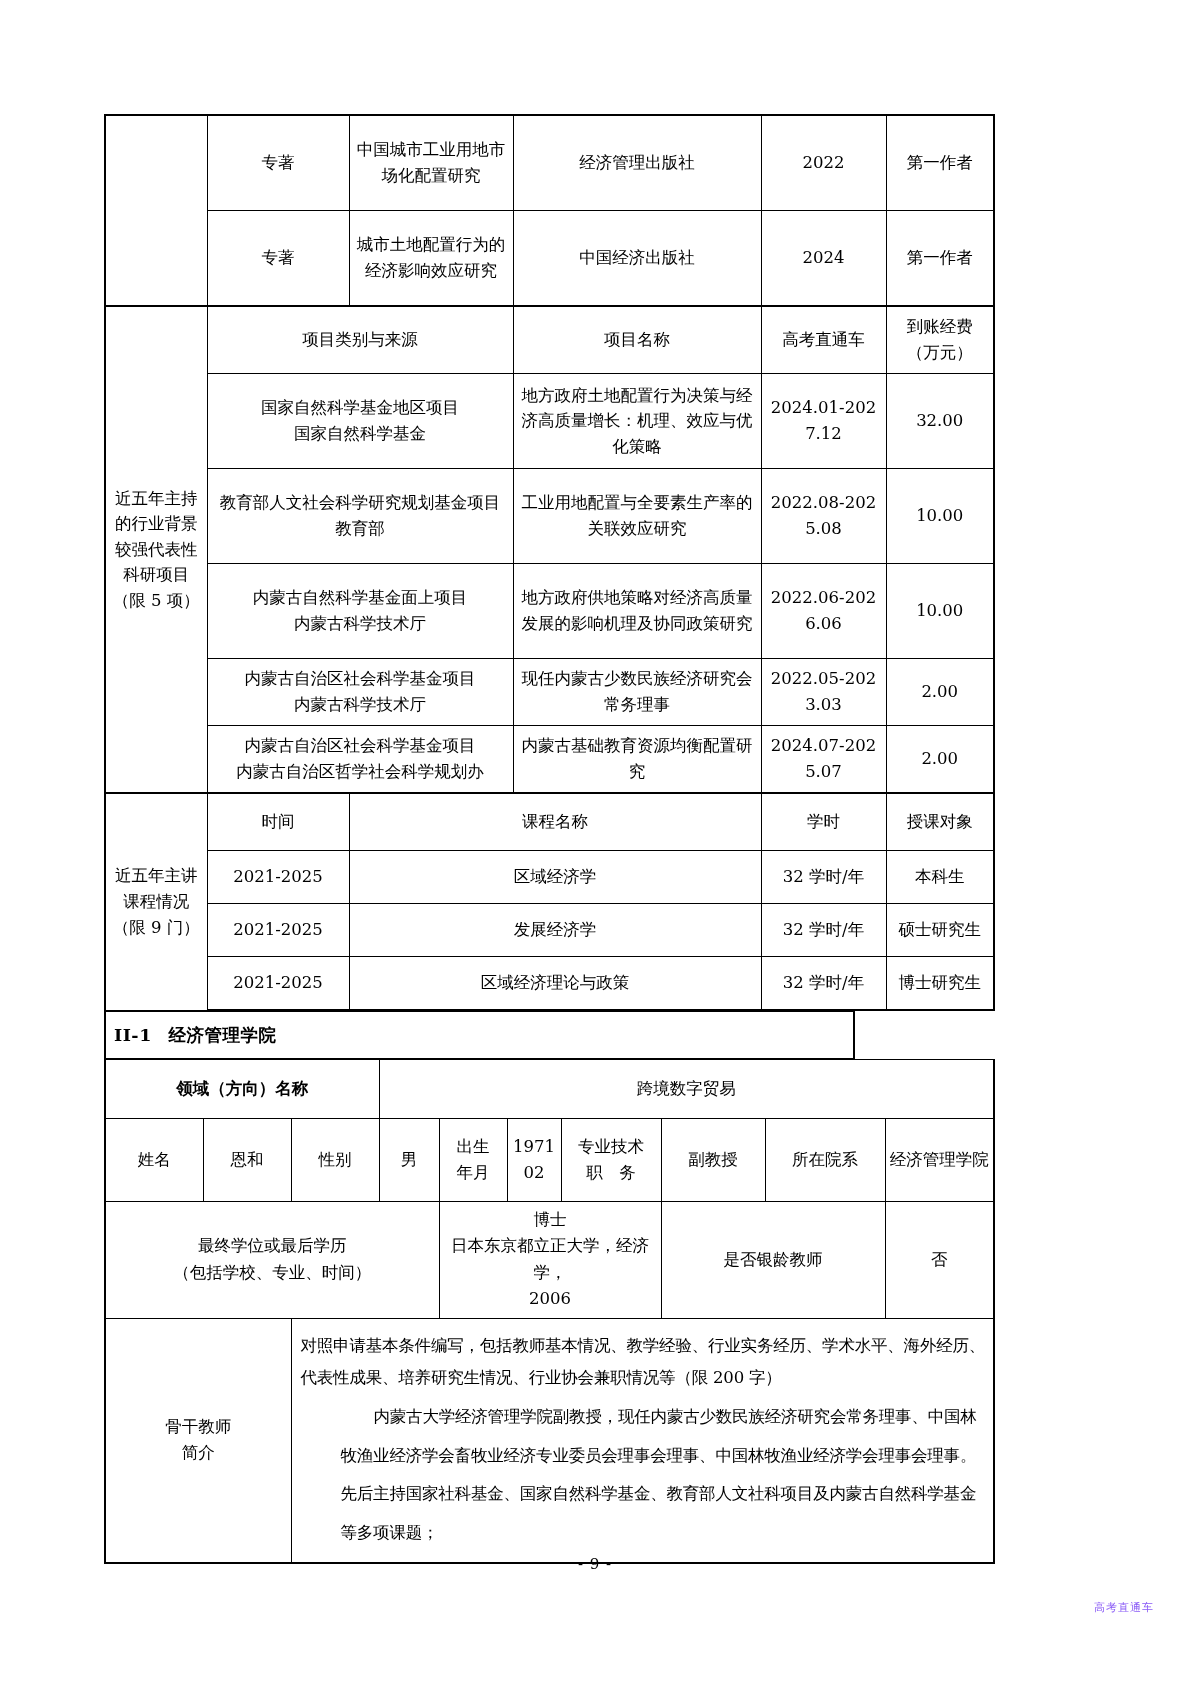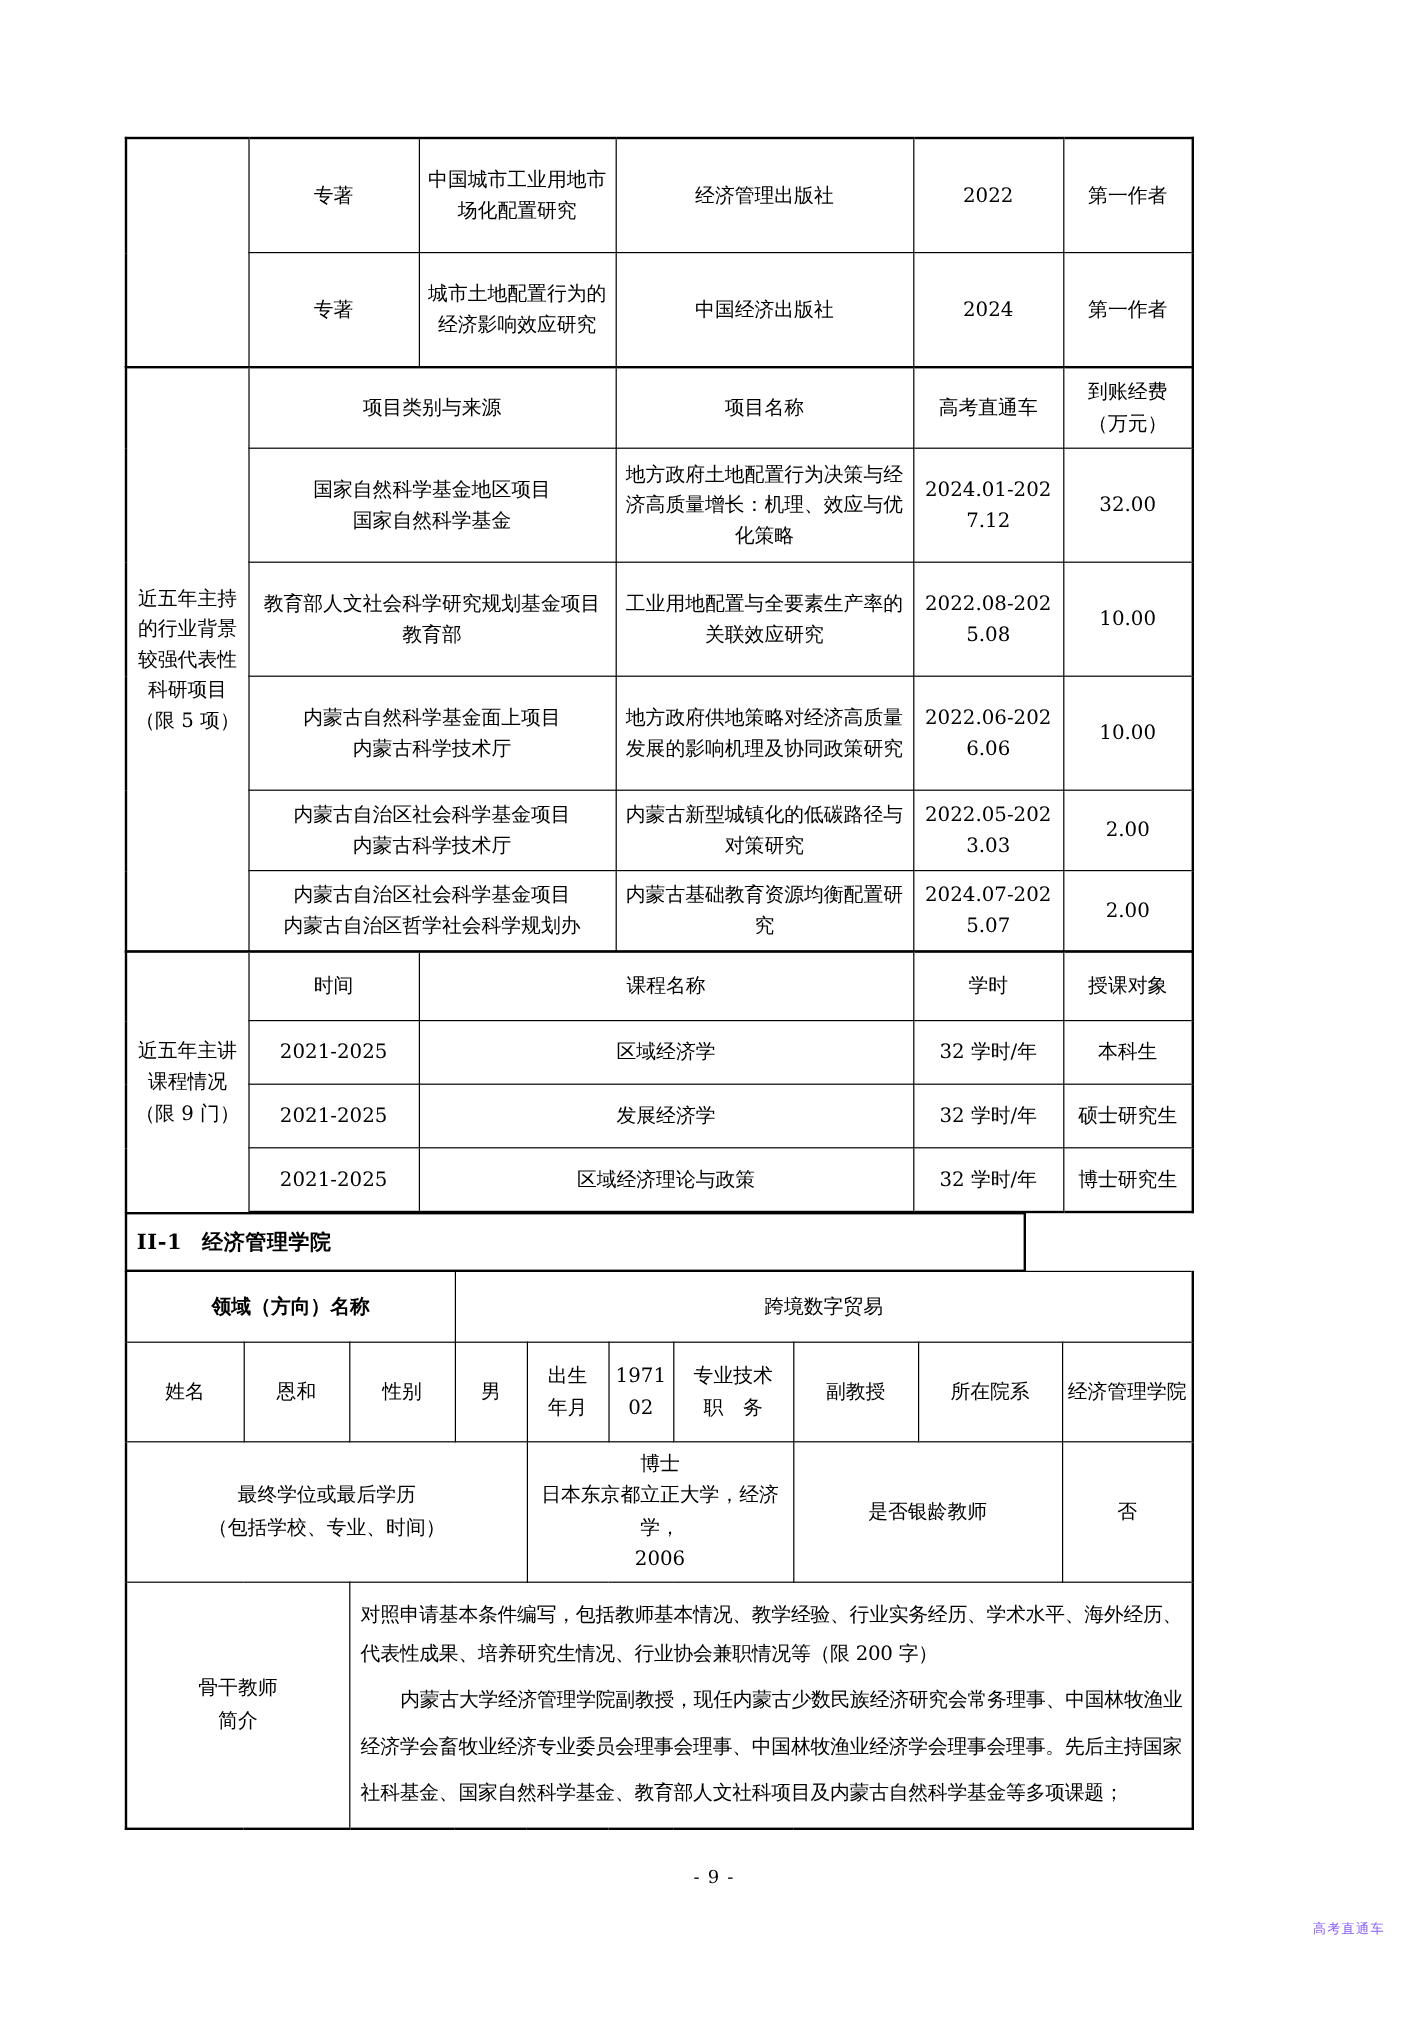--- a/index.html
+++ b/index.html
@@ -93,20 +93,21 @@
     line-height: 1.95;
     font-size: 16.5px;
     letter-spacing: -0.2px;
   }
   .bio-body {
     text-align: left;
     padding: 2px 4px 4px 6px;
     line-height: 2.35;
     font-size: 16.5px;
     letter-spacing: -0.2px;
+    margin-left: 40px;
   }
   .bio-body p { margin: 0; text-indent: 2em; }
   .bio-head p { margin: 0; }
   .footer-page {
     position: absolute;
     left: 0;
     top: 1555px;
     width: 1190px;
     text-align: center;
     font-size: 15px;
@@ -208,21 +209,21 @@
           <td class="cell-left">地方政府供地策略对经济高质量发展的影响机理及协同政策研究</td>
           <td class="nowrapnum">2022.06-2026.06</td>
           <td class="tb-right">10.00</td>
         </tr>
 
         <tr>
           <td style="height:58px">
             <div>内蒙古自治区社会科学基金项目</div>
             <div>内蒙古科学技术厅</div>
           </td>
-          <td class="cell-left">内蒙古新型城镇化的低碳路径与对策研究</td>
+          <td class="cell-left">现任内蒙古少数民族经济研究会常务理事</td>
           <td class="nowrapnum">2022.05-2023.03</td>
           <td class="tb-right">2.00</td>
         </tr>
 
         <tr>
           <td style="height:58px">
             <div>内蒙古自治区社会科学基金项目</div>
             <div>内蒙古自治区哲学社会科学规划办</div>
           </td>
           <td class="cell-left">内蒙古基础教育资源均衡配置研究</td>

